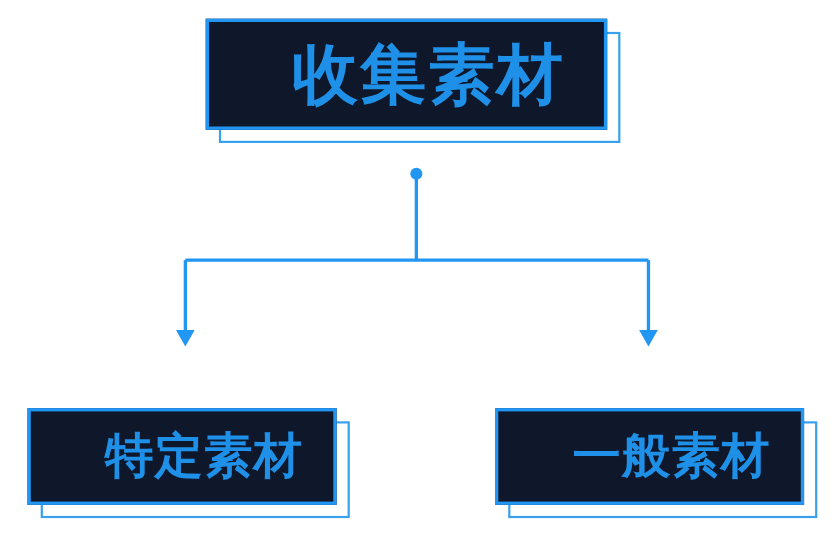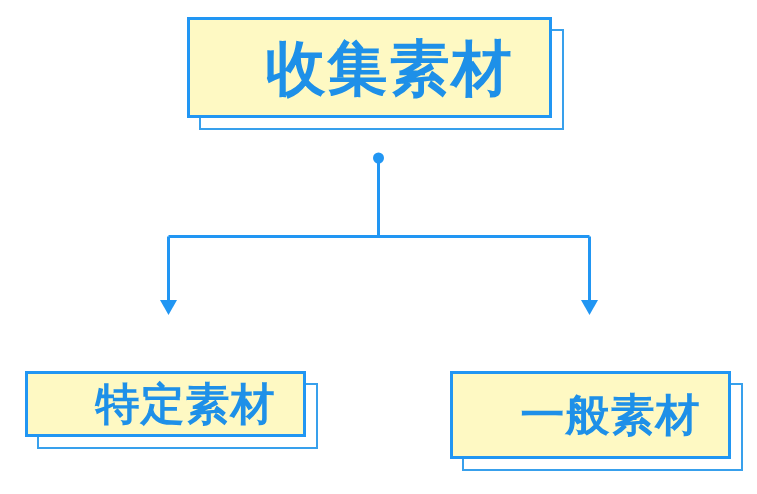--- a/index.html
+++ b/index.html
@@ -36,21 +36,21 @@
     background: #ffffff;
     box-sizing: border-box;
   }
   .node-card {
     position: absolute;
     left: 0;
     top: 0;
     width: 100%;
     height: 100%;
     border: 3px solid #2196f3;
-    background: #fef9c3;
+    background: #0f172a;
     box-sizing: border-box;
     display: flex;
     align-items: center;
     justify-content: center;
     padding-left: 40px;
   }
   .node-label {
     color: #1e90e8;
     font-weight: bold;
     letter-spacing: 1px;
@@ -68,21 +68,21 @@
   }
   #node-root .node-label {
     font-size: 60px;
     letter-spacing: 2px;
   }
 
   #node-specific {
     left: 25px;
     top: 371px;
     width: 281px;
-    height: 66px;
+    height: 88px;
   }
   #node-general {
     left: 450px;
     top: 371px;
     width: 281px;
     height: 88px;
     border-radius: 32px;
   }
   #node-specific .node-label,
   #node-general .node-label {

